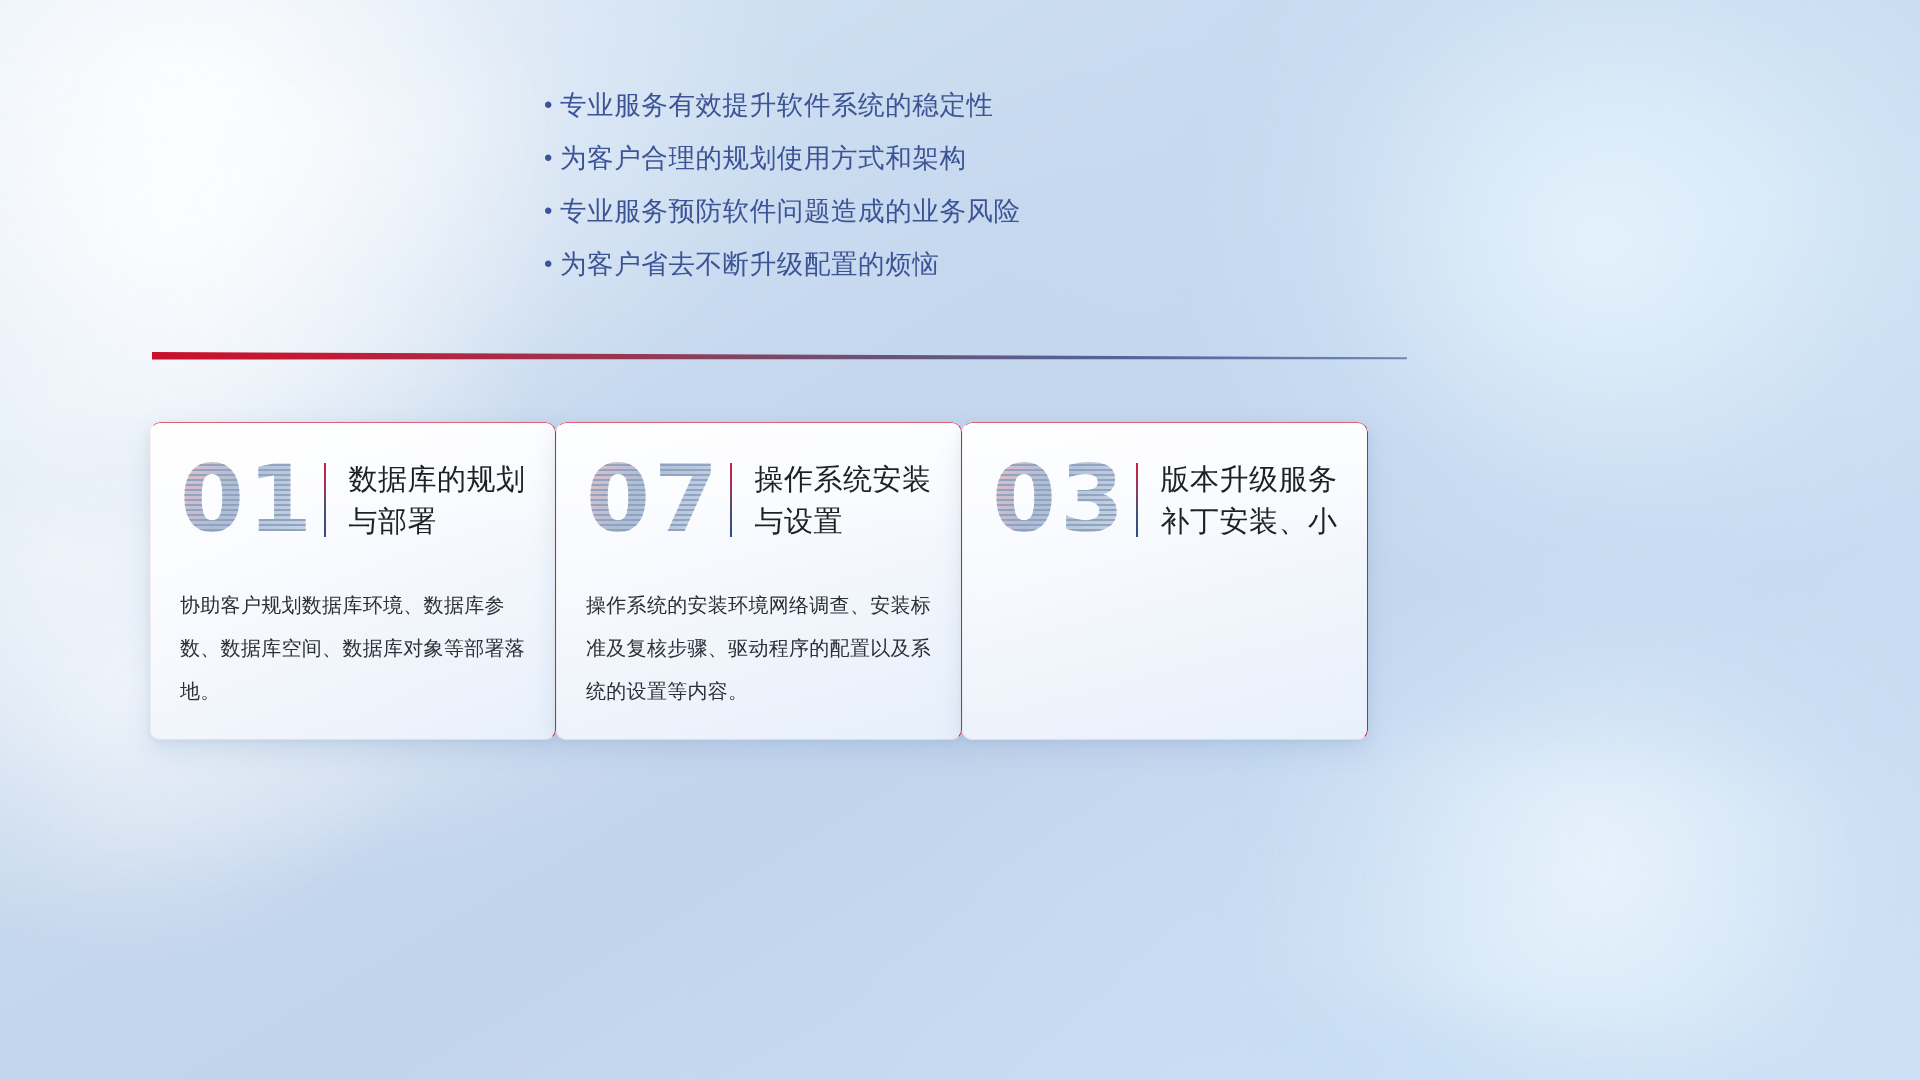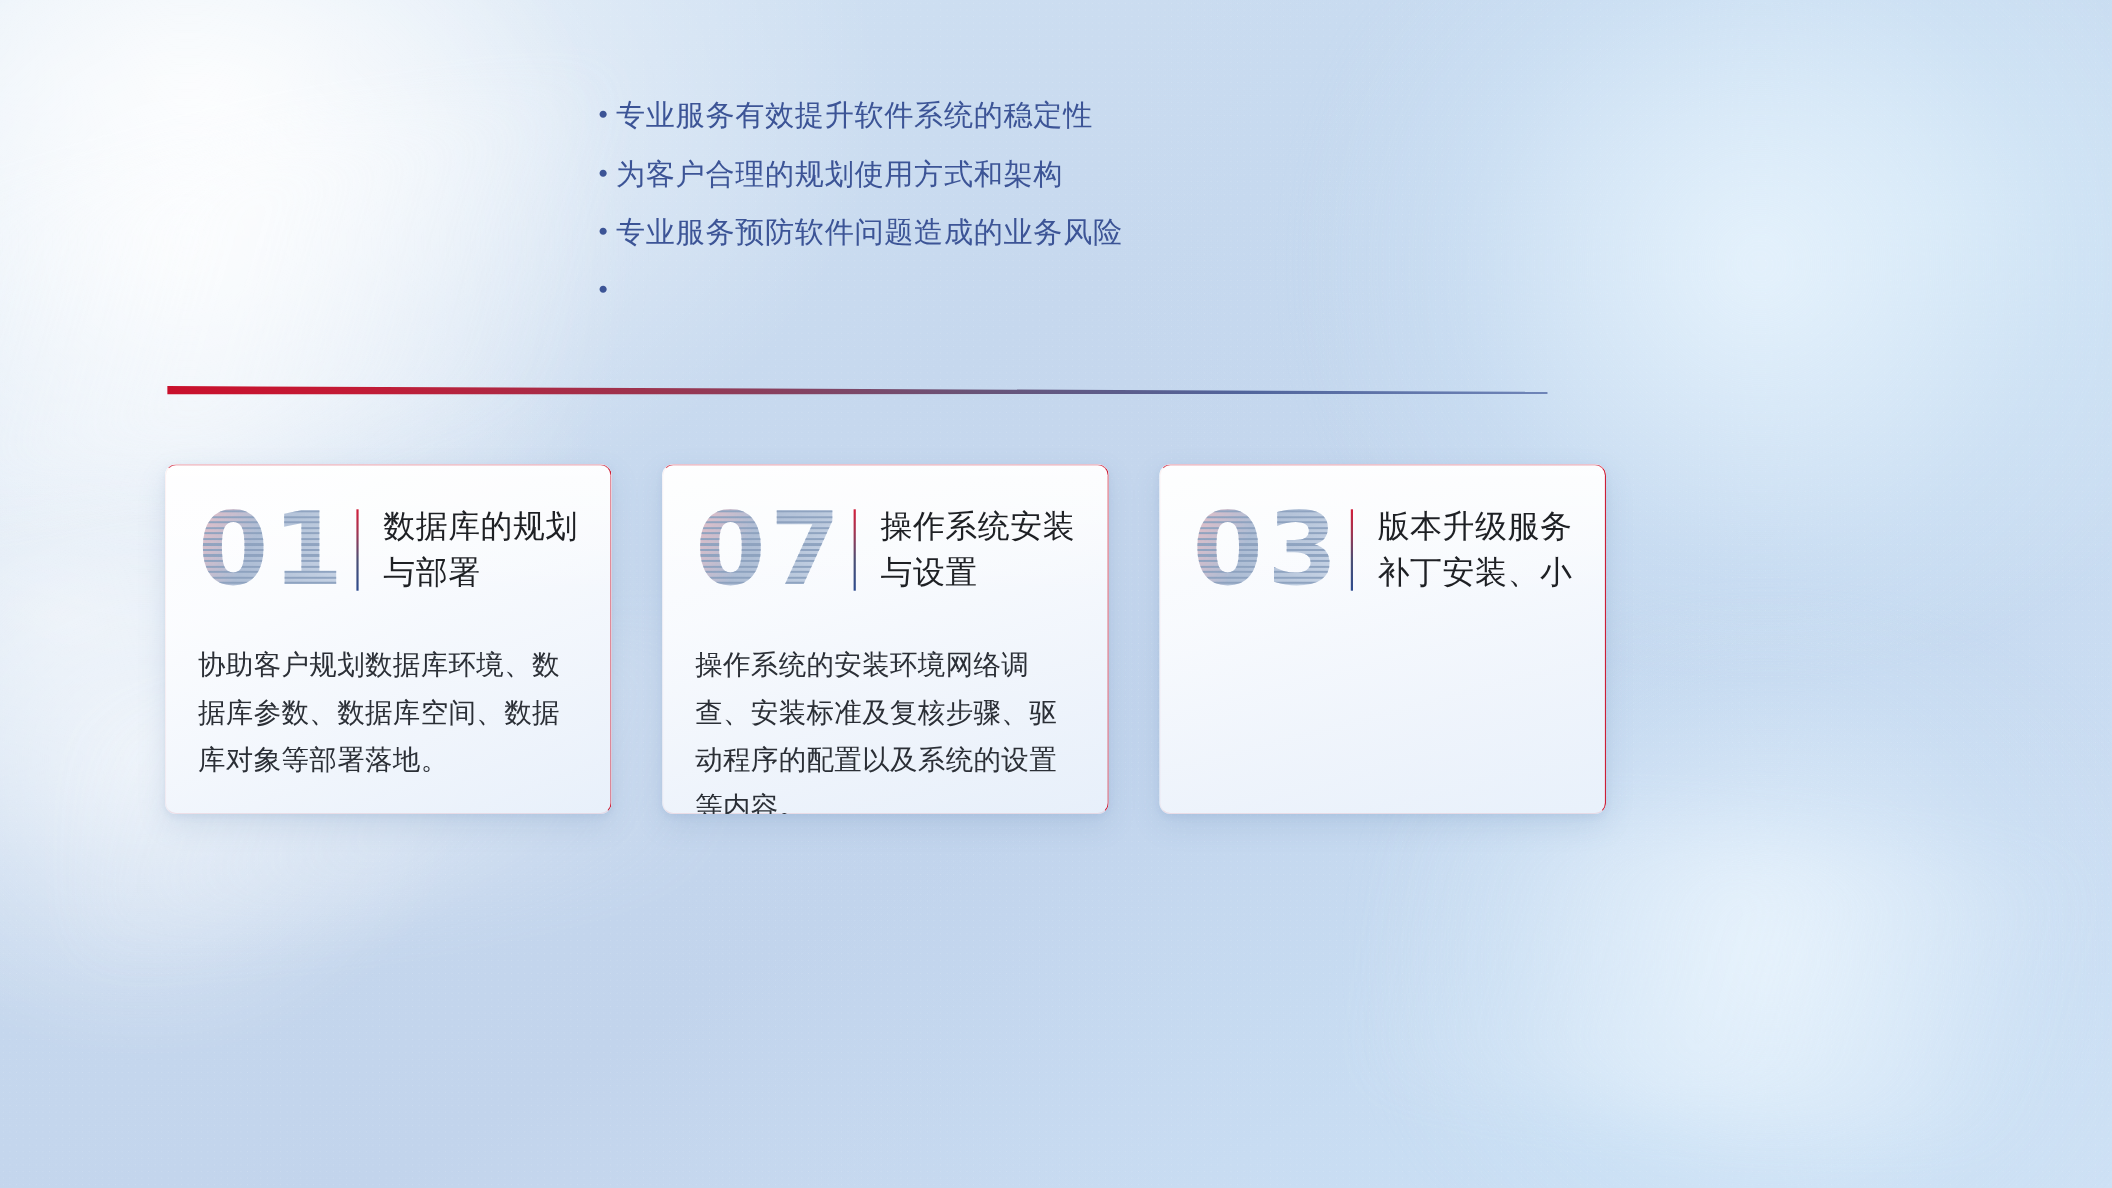--- a/index.html
+++ b/index.html
@@ -120,21 +120,20 @@
   }
 
   
   #cards {
     position: absolute;
     left: 150px;
     top: 422px;
     width: 1310px;
     height: 322px;
     display: flex;
-    gap: 46px;
   }
   .card {
     position: relative;
     width: 406px;
     height: 318px;
     border-radius: 10px;
     background: linear-gradient(165deg, rgba(255,255,255,0.96) 0%, rgba(252,253,255,0.93) 35%, rgba(243,247,253,0.90) 72%, rgba(236,243,252,0.88) 100%);
     box-shadow: 0 10px 26px rgba(96,130,175,0.16), 0 2px 6px rgba(96,130,175,0.10);
     box-sizing: border-box;
     overflow: hidden;
@@ -219,21 +218,21 @@
     letter-spacing: 0.5px;
     padding-right: 10px;
   }
   .card-title span { display: block; }
 
   .card-body {
     position: absolute;
     left: 30px;
     right: 26px;
     top: 162px;
-    font-size: 25px;
+    font-size: 20px;
     line-height: 43px;
     color: #2b2f36;
     letter-spacing: 0.3px;
   }
 
   
   .dots {
     position: absolute;
     inset: 0;
     pointer-events: none;
@@ -268,20 +267,21 @@
       <div class="bullet-text">为客户合理的规划使用方式和架构</div>
     </div>
 
     <div class="bullet-row">
       <div class="bullet-dot">•</div>
       <div class="bullet-text">专业服务预防软件问题造成的业务风险</div>
     </div>
 
     <div class="bullet-row">
       <div class="bullet-dot">•</div>
+      <div class="bullet-text">为客户省去不断升级配置的烦恼</div>
     </div>
 
   </div>
 
   <div id="divider">
     <svg width="1255" height="12" viewBox="0 0 1255 12" preserveAspectRatio="none">
       <defs>
         <linearGradient id="divGrad" x1="0" y1="0" x2="1" y2="0">
           <stop offset="0%" stop-color="#c9102c"></stop>
           <stop offset="14%" stop-color="#c21b36"></stop>

